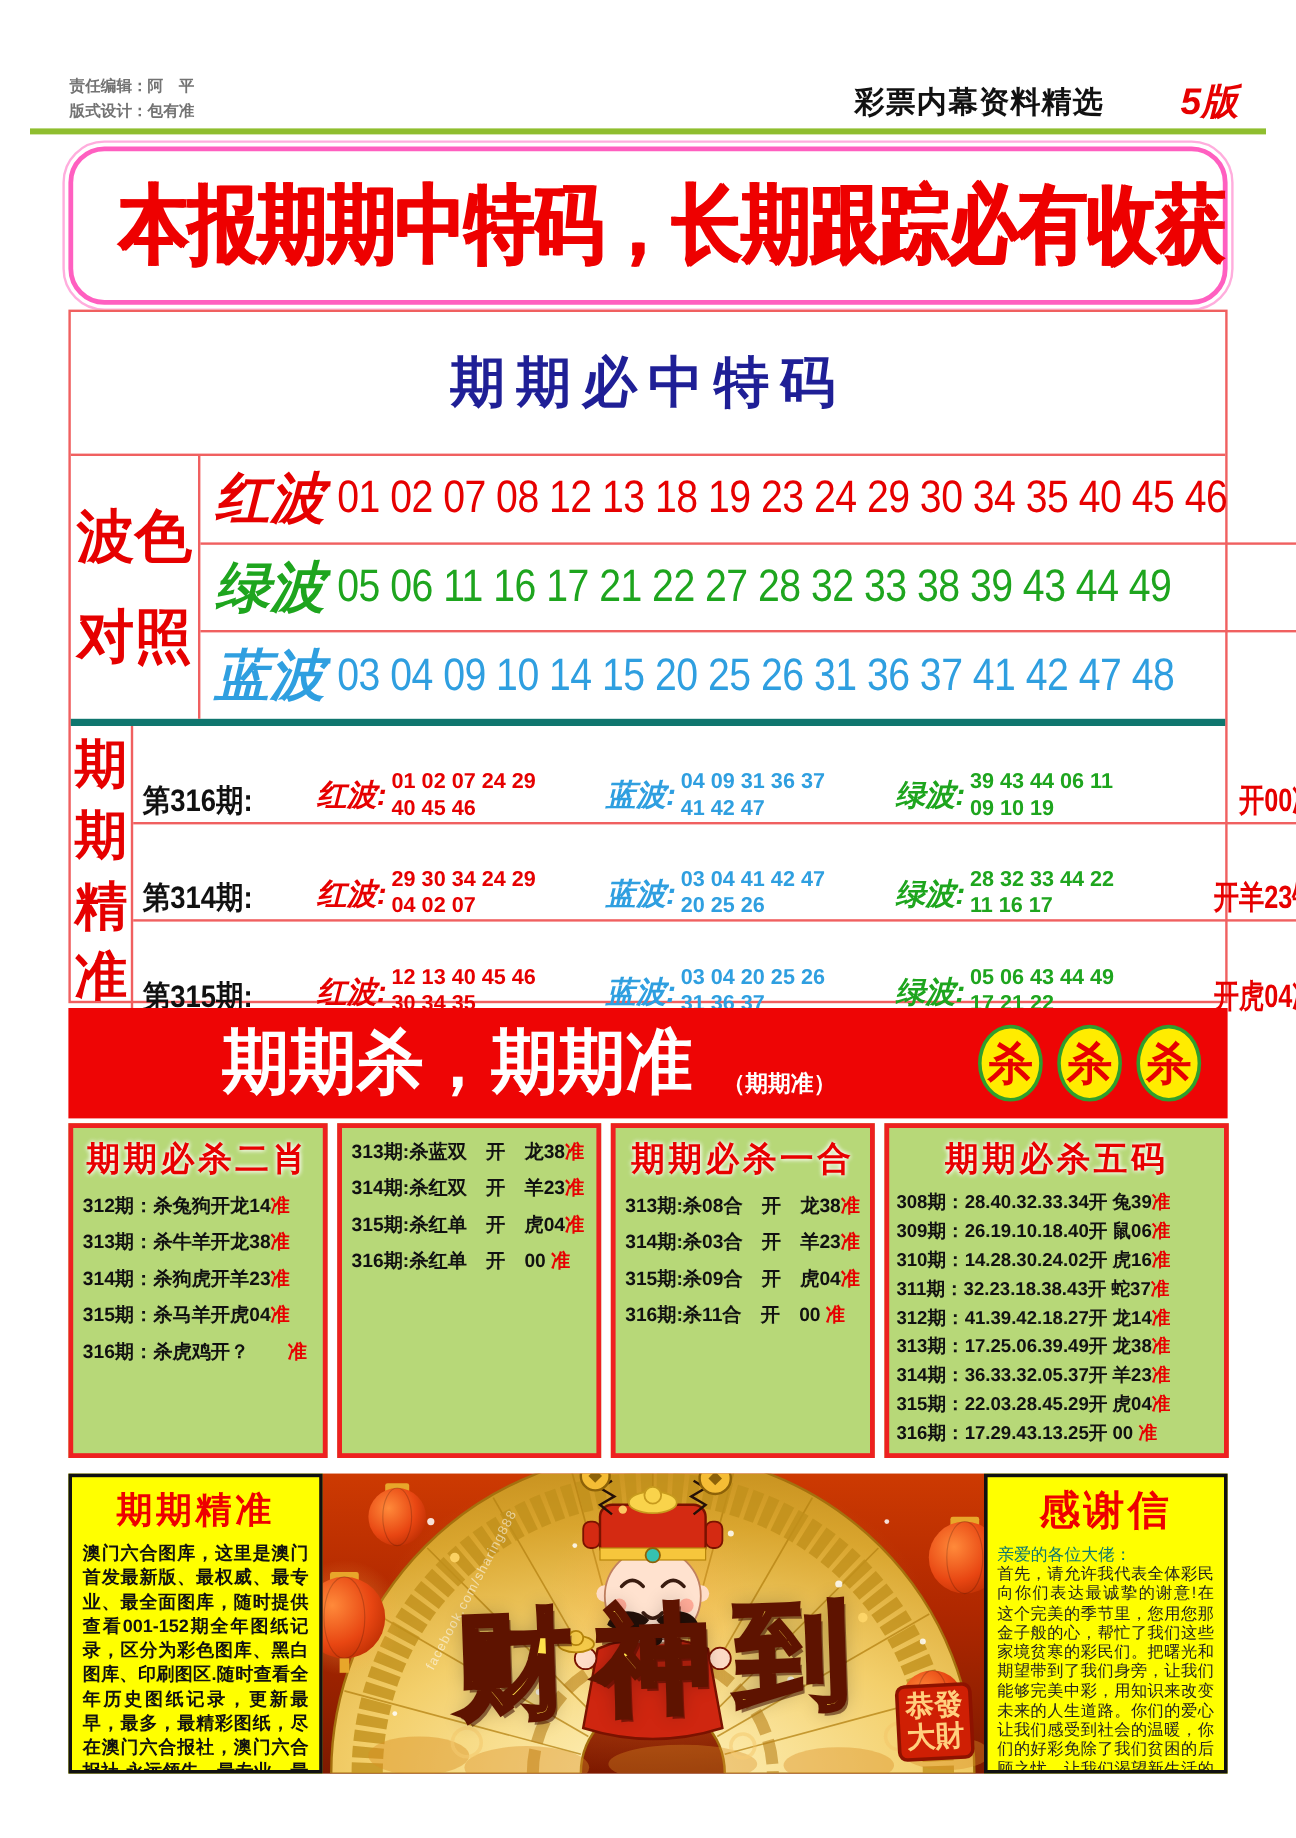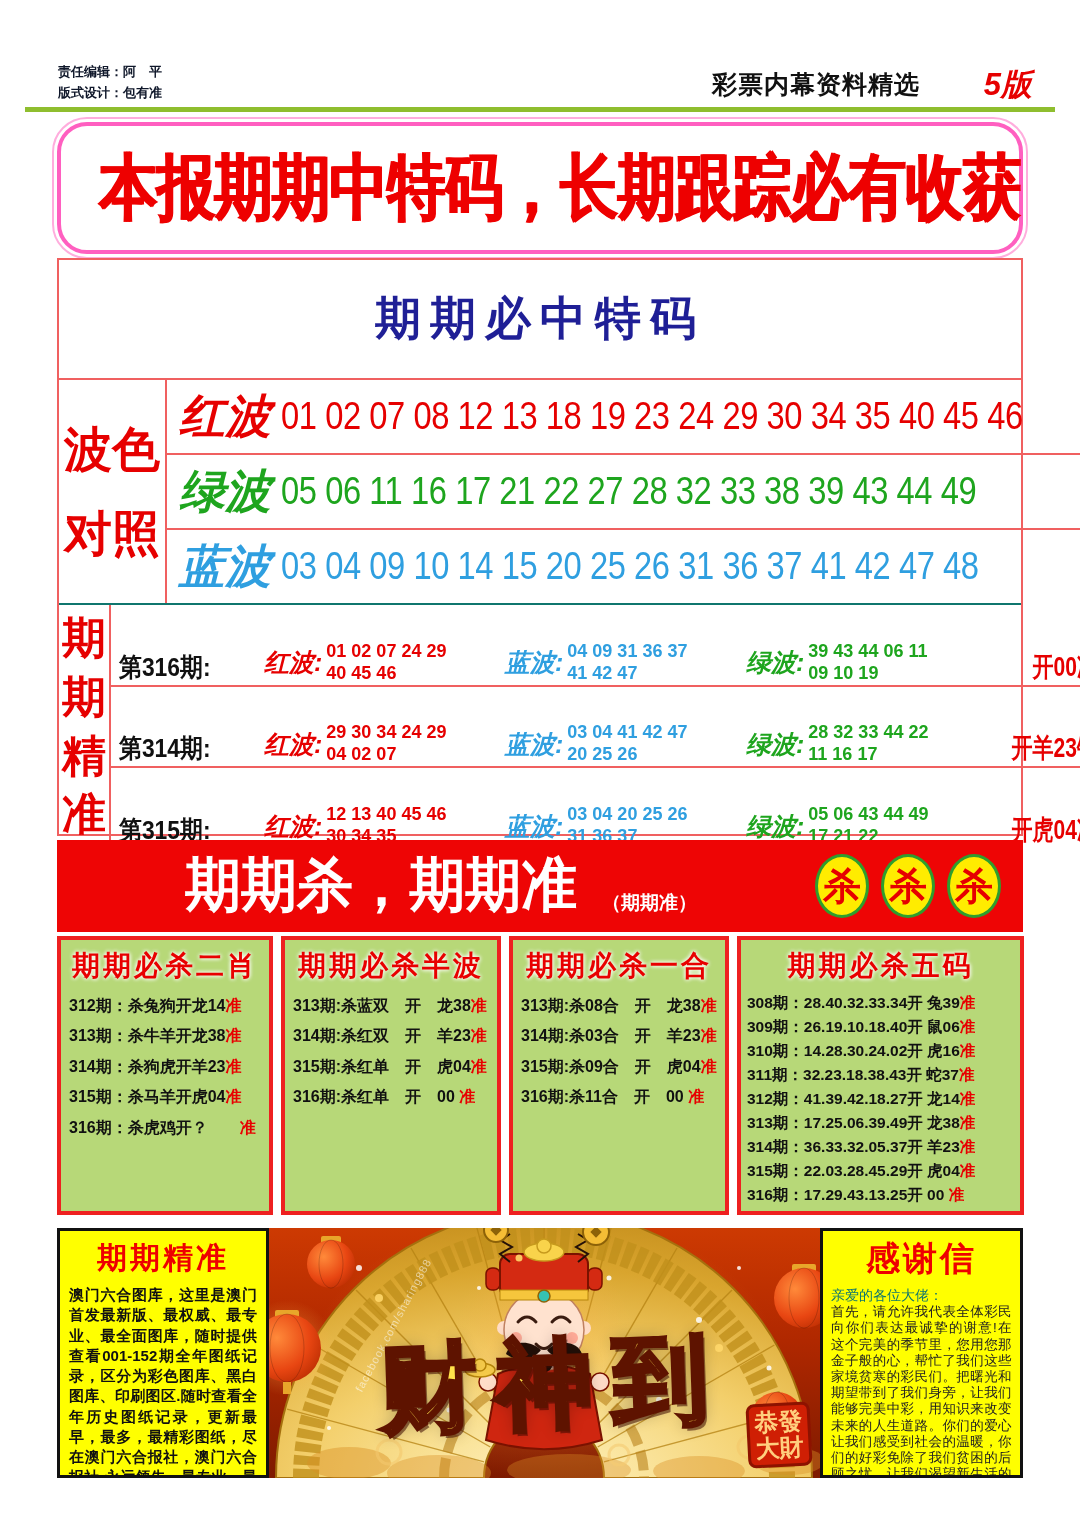--- a/index.html
+++ b/index.html
@@ -1,37 +1,37 @@
 <!DOCTYPE html>
 <html><head>
 <meta charset="utf-8">
 <style>
   * { margin:0; padding:0; box-sizing:border-box; }
   html,body { background:#ffffff; }
   .page { position:relative; width:1080px; height:1532px; background:#fff; overflow:hidden;
           font-family:"Liberation Sans", sans-serif; }
 
   
-  .hdr-left { position:absolute; left:58px; top:62px; font-size:13px; font-weight:bold; color:#0f172a; line-height:1.6; }
+  .hdr-left { position:absolute; left:58px; top:62px; font-size:13px; font-weight:bold; color:#737373; line-height:1.6; }
   .masthead { position:absolute; right:160px; top:68px; font-size:25px; font-weight:900; color:#111; letter-spacing:1px; }
   .pageno   { position:absolute; right:48px; top:64px; font-size:31px; font-weight:900; font-style:italic; color:#e60000; }
   .greenline{ position:absolute; left:25px; right:25px; top:107px; height:5px; background:#8fbe2f; }
 
   
   .headline { position:absolute; left:57px; top:122px; width:966px; height:132px;
               border:4px solid #ff5fc0; border-radius:30px; outline:2px solid #ffaddd; outline-offset:3px;
               display:flex; align-items:center; justify-content:center; background:#fff;padding-left:39px; }
   .headline-text { display:inline-block; white-space:nowrap; font-size:72px; font-weight:900; color:#ee0000;
               transform:scaleX(0.8); letter-spacing:0; text-shadow:2px 0 0 #ee0000, -1px 0 0 #ee0000; }
 
   
   .stable { position:absolute; left:57px; top:258px; width:966px; height:578px; border:2px solid #f06060; background:#fff; }
   .st-title { height:120px; border-bottom:2px solid #f06060; display:flex; align-items:center; justify-content:center;
               font-size:46px; font-weight:900; color:#1f1f96; letter-spacing:9px; }
-  .st-waves { display:flex; height:225px; border-bottom:2px solid #0f766e; }
+  .st-waves { display:flex; height:225px; border-bottom:6px solid #0f766e; }
   .st-left  { width:145px; border-right:2px solid #f06060; display:flex; align-items:center; justify-content:center; }
   .wave-label-inner { width:106px; font-size:48px; font-weight:900; color:#e60000; line-height:1.75;
               word-break:break-all; text-align:center; }
   .wave-rows { flex:1; display:flex; flex-direction:column; }
   .wave-row { flex:1; display:flex; align-items:center; padding-left:12px; border-bottom:2px solid #f06060; overflow:hidden; }
   .wave-row:last-child { border-bottom:none; }
   .wlabel { font-size:46px; font-weight:900; font-style:italic; white-space:nowrap; }
   .wnums  { display:inline-block; margin-left:10px; font-size:38px; letter-spacing:-0.5px; white-space:nowrap;
             transform:scaleX(0.86); transform-origin:left center; }
 
@@ -246,21 +246,20 @@
     <div class="rows">
       <div class="krow"><span>312期：杀兔狗开龙14</span><span class="mark">准</span></div>
       <div class="krow"><span>313期：杀牛羊开龙38</span><span class="mark">准</span></div>
       <div class="krow"><span>314期：杀狗虎开羊23</span><span class="mark">准</span></div>
       <div class="krow"><span>315期：杀马羊开虎04</span><span class="mark">准</span></div>
       <div class="krow"><span>316期：杀虎鸡开？　　</span><span class="mark">准</span></div>
     </div>
   </div>
 
   <div class="kbox kbox2">
-    <div class="kbox-title">期期必杀半波</div>
     <div class="rows">
       <div class="krow"><span>313期:杀蓝双　开　龙38</span><span class="mark">准</span></div>
       <div class="krow"><span>314期:杀红双　开　羊23</span><span class="mark">准</span></div>
       <div class="krow"><span>315期:杀红单　开　虎04</span><span class="mark">准</span></div>
       <div class="krow"><span>316期:杀红单　开　00 </span><span class="mark">准</span></div>
     </div>
   </div>
 
   <div class="kbox kbox3">
     <div class="kbox-title">期期必杀一合</div>

